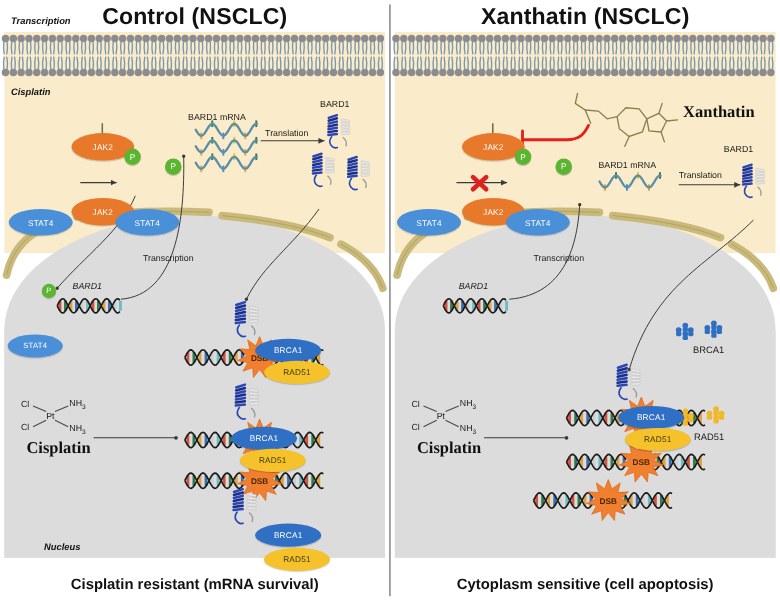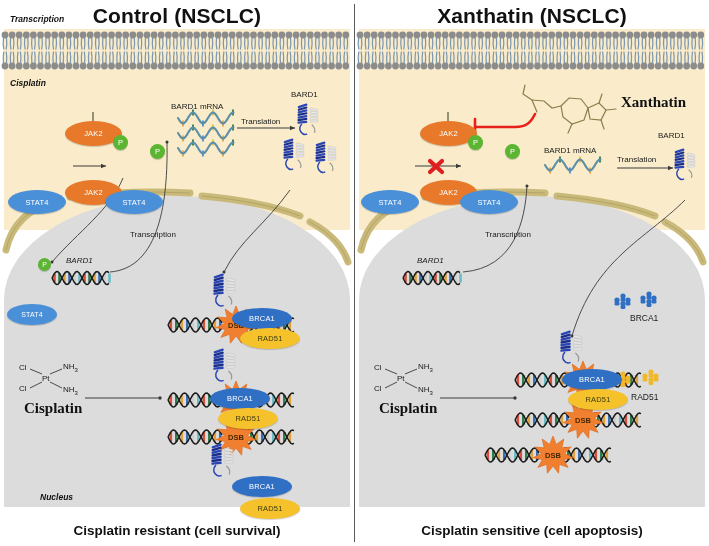--- a/index.html
+++ b/index.html
@@ -755,21 +755,21 @@
       <span>RAD51</span>
       </div>
 
     <div class="ellipse brca1" style="left:232px; top:440px; width:60px; height:21px;">
       <span>BRCA1</span>
       </div>
     <div class="ellipse rad51" style="left:240px; top:462px; width:60px; height:21px;">
       <span>RAD51</span>
       </div>
 
-    <div class="caption">Cisplatin resistant (cell survival)</div>
+    <div class="caption">Cisplatin resistant (mRNA survival)</div>
   </div>
 
   <div class="panel" id="panel-right">
 
     <div class="panel-title">Xanthatin (NSCLC)</div>
 
     <div class="cytoplasm"></div>
     <div class="nucleus-fillbase"></div>
     <div class="nucleus"></div>
 
@@ -1387,17 +1387,17 @@
       </div>
     <div class="ellipse rad51" style="left:213px; top:353px; width:60px; height:21px;">
       <span>RAD51</span>
       </div>
 
     <div class="lbl lbl-mid" style="left:275px; top:313px;">
       <span>BRCA1</span></div>
     <div class="lbl lbl-mid" style="left:276px; top:392px;">
       <span>RAD51</span></div>
 
-    <div class="caption">Cisplatin sensitive (cell apoptosis)</div>
+    <div class="caption">Cytoplasm sensitive (cell apoptosis)</div>
   </div>
 
   <div class="divider"></div>
 </div>
 
 </body></html>

